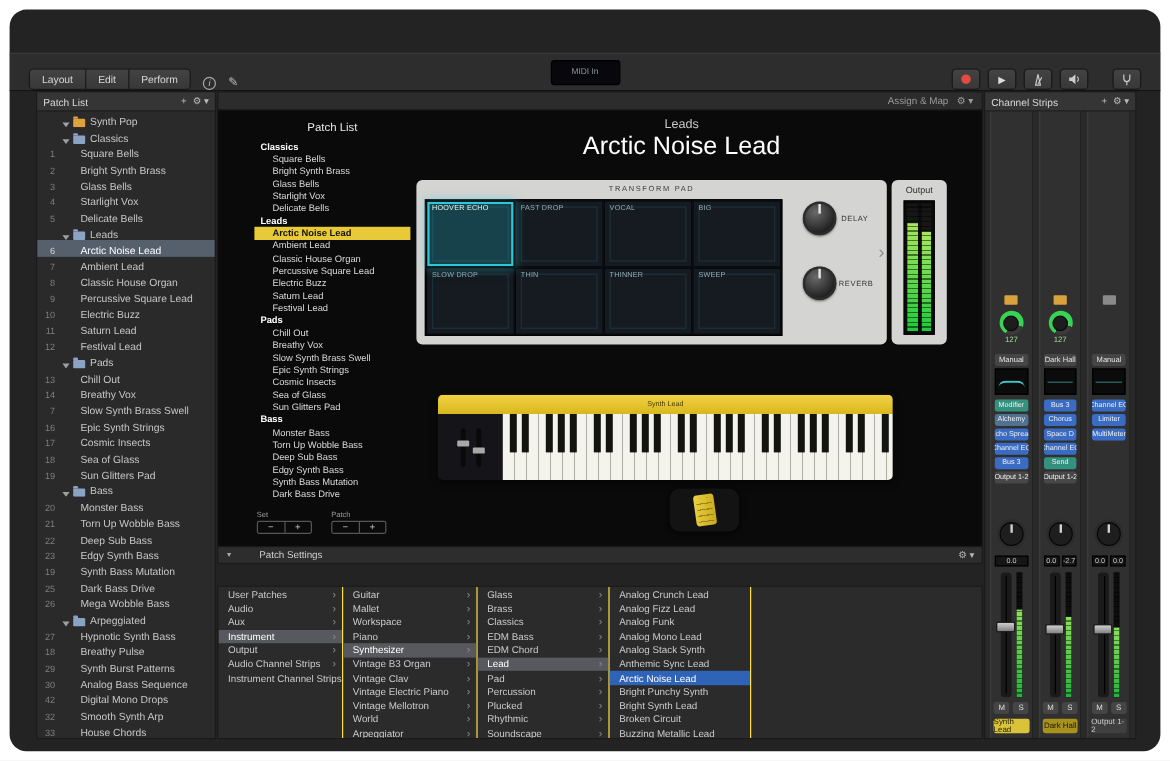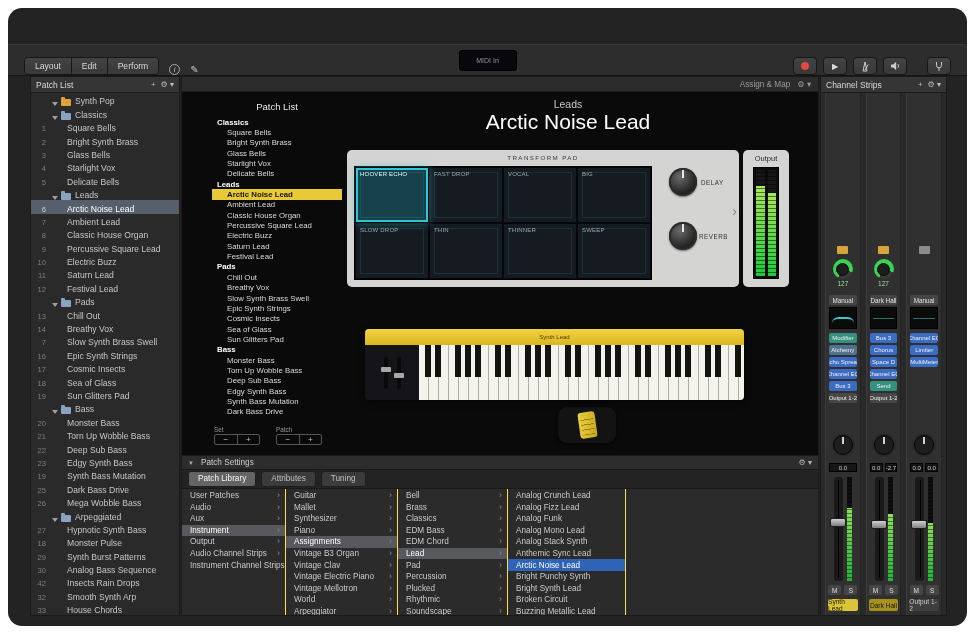--- a/index.html
+++ b/index.html
@@ -89,21 +89,21 @@
     linear-gradient(90deg,transparent 0 6px,#14140f 6px 12px,transparent 12px),
     linear-gradient(90deg,transparent 0 16px,#14140f 16px 22px,transparent 22px),
     linear-gradient(90deg,transparent 0 36px,#14140f 36px 42px,transparent 42px),
     linear-gradient(90deg,transparent 0 46px,#14140f 46px 52px,transparent 52px),
     linear-gradient(90deg,transparent 0 56px,#14140f 56px 62px,transparent 62px);
     background-size:70px 100%;background-repeat:repeat-x}
   .pedal{position:absolute;left:376px;top:315px;width:58px;height:36px;background:#131313;border-radius:9px;display:flex;align-items:center;justify-content:center;box-shadow:0 1px 4px rgba(0,0,0,0.8)}
   .pedal-inner{width:17px;height:26px;background:linear-gradient(100deg,#ecd244,#c7a81a);border-radius:3px;position:relative;transform:rotate(-8deg)}
   .pedal-inner::after{content:"";position:absolute;inset:3px 2px;background:repeating-linear-gradient(to bottom,transparent 0 4px,rgba(80,60,0,0.45) 4px 5px)}
   
-  .ps-bar{position:absolute;top:379px;left:0;right:0;height:15px;background:#2d2d2d;border:1px solid #1a1a1a;display:flex;align-items:center;gap:7px;padding:0 6px;font-size:8.2px;color:#cfcfcf}
+  .ps-bar{position:absolute;top:379px;left:0;right:0;height:15px;background:#2d2d2d;border:1px solid #1a1a1a;display:flex;align-items:center;gap:22px;padding:0 6px;font-size:8.2px;color:#cfcfcf}
   .ps-disclosure{font-size:6px;color:#aaa}
   .ps-gear{margin-left:auto;color:#b5b5b5;font-size:8px}
   .lib-tabs{position:absolute;top:394px;left:0;right:0;height:18px;background:#232323;border-left:1px solid #1a1a1a;border-right:1px solid #1a1a1a;display:flex;align-items:center;gap:5px;padding-left:6px}
   .ltab{font-size:8.2px;color:#c0c0c0;background:#3b3b3b;border:1px solid #1e1e1e;border-radius:3px;padding:2px 9px 3px;white-space:nowrap}
   .ltab.active{background:#646464;color:#f8f8f8}
   .browser{position:absolute;top:412px;left:0;right:0;bottom:0;background:#2b2b2b;border:1px solid #1a1a1a;display:flex;overflow:hidden}
   .bcol{overflow:hidden;border-right:1px solid #fde047;padding-top:1px}
   .bc1{width:104px}.bc2{width:112px}.bc3{width:110px}.bc4{width:118px}
   .bfill{flex:1;border-right:none}
   .brow{height:11.55px;display:flex;align-items:center;font-size:8.2px;color:#cacaca;padding:0 5px 0 8px;white-space:nowrap;overflow:hidden}
@@ -364,36 +364,36 @@
           <span class="label">Arpeggiated</span>
         </div>
         <div class="plrow item">
           <span class="num">27</span>
 
           <span class="label">Hypnotic Synth Bass</span>
         </div>
         <div class="plrow item">
           <span class="num">18</span>
 
-          <span class="label">Monster Pulse</span>
+          <span class="label">Breathy Pulse</span>
         </div>
         <div class="plrow item">
           <span class="num">29</span>
 
           <span class="label">Synth Burst Patterns</span>
         </div>
         <div class="plrow item">
           <span class="num">30</span>
 
           <span class="label">Analog Bass Sequence</span>
         </div>
         <div class="plrow item">
           <span class="num">42</span>
 
-          <span class="label">Insects Rain Drops</span>
+          <span class="label">Digital Mono Drops</span>
         </div>
         <div class="plrow item">
           <span class="num">32</span>
 
           <span class="label">Smooth Synth Arp</span>
         </div>
         <div class="plrow item">
           <span class="num">33</span>
 
           <span class="label">House Chords</span>
@@ -531,26 +531,20 @@
           <div class="pedal-inner"></div>
         </div>
     </div>
 
     <div class="ps-bar">
       <span class="ps-disclosure">▼</span>
       <span>Patch Settings</span>
       <span class="ps-gear">⚙ ▾</span>
     </div>
 
-    <div class="lib-tabs">
-
-    <div class="ltab active">Patch Library</div>
-        <div class="ltab">Attributes</div>
-        <div class="ltab">Tuning</div>
-      </div>
 
     <div class="browser">
       <div class="bcol bc1">
 
       <div class="brow">
             <span>User Patches</span>
             <span class="arrow">›</span>
           </div>
           <div class="brow">
             <span>Audio</span>
@@ -581,32 +575,32 @@
 
       <div class="brow">
             <span>Guitar</span>
             <span class="arrow">›</span>
           </div>
           <div class="brow">
             <span>Mallet</span>
             <span class="arrow">›</span>
           </div>
           <div class="brow">
+            <span>Workspace</span>
+            <span class="arrow">›</span>
+          </div>
+          <div class="brow">
+            <span>Piano</span>
+            <span class="arrow">›</span>
+          </div>
+          <div class="brow sel">
             <span>Synthesizer</span>
             <span class="arrow">›</span>
           </div>
           <div class="brow">
-            <span>Piano</span>
-            <span class="arrow">›</span>
-          </div>
-          <div class="brow sel">
-            <span>Assignments</span>
-            <span class="arrow">›</span>
-          </div>
-          <div class="brow">
             <span>Vintage B3 Organ</span>
             <span class="arrow">›</span>
           </div>
           <div class="brow">
             <span>Vintage Clav</span>
             <span class="arrow">›</span>
           </div>
           <div class="brow">
             <span>Vintage Electric Piano</span>
             <span class="arrow">›</span>
@@ -620,21 +614,21 @@
             <span class="arrow">›</span>
           </div>
           <div class="brow">
             <span>Arpeggiator</span>
             <span class="arrow">›</span>
           </div>
         </div>
       <div class="bcol bc3">
 
       <div class="brow">
-            <span>Bell</span>
+            <span>Glass</span>
             <span class="arrow">›</span>
           </div>
           <div class="brow">
             <span>Brass</span>
             <span class="arrow">›</span>
           </div>
           <div class="brow">
             <span>Classics</span>
             <span class="arrow">›</span>
           </div>

